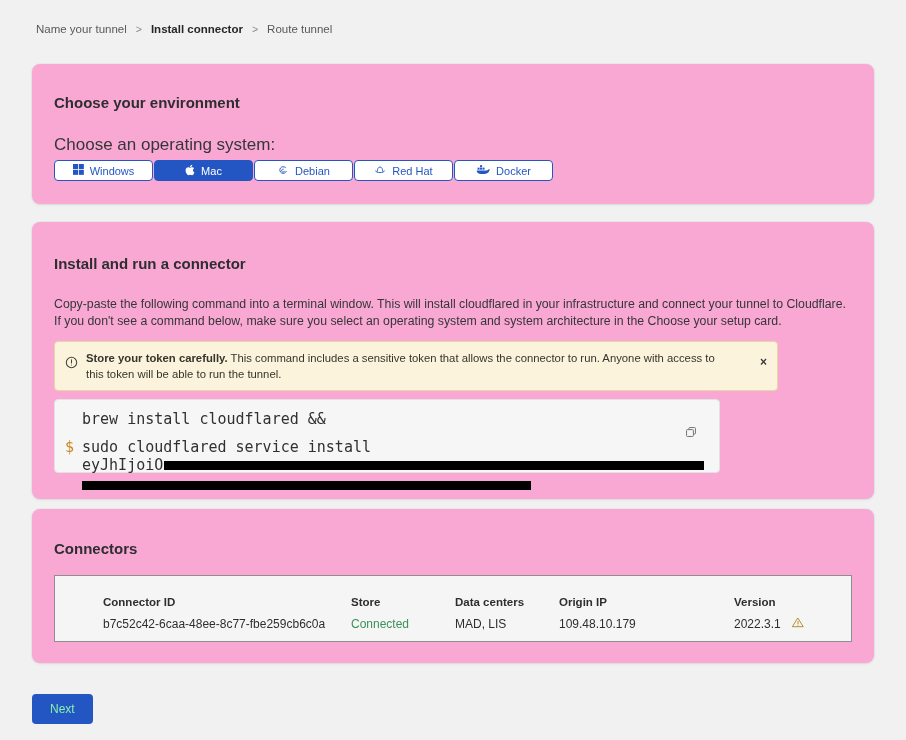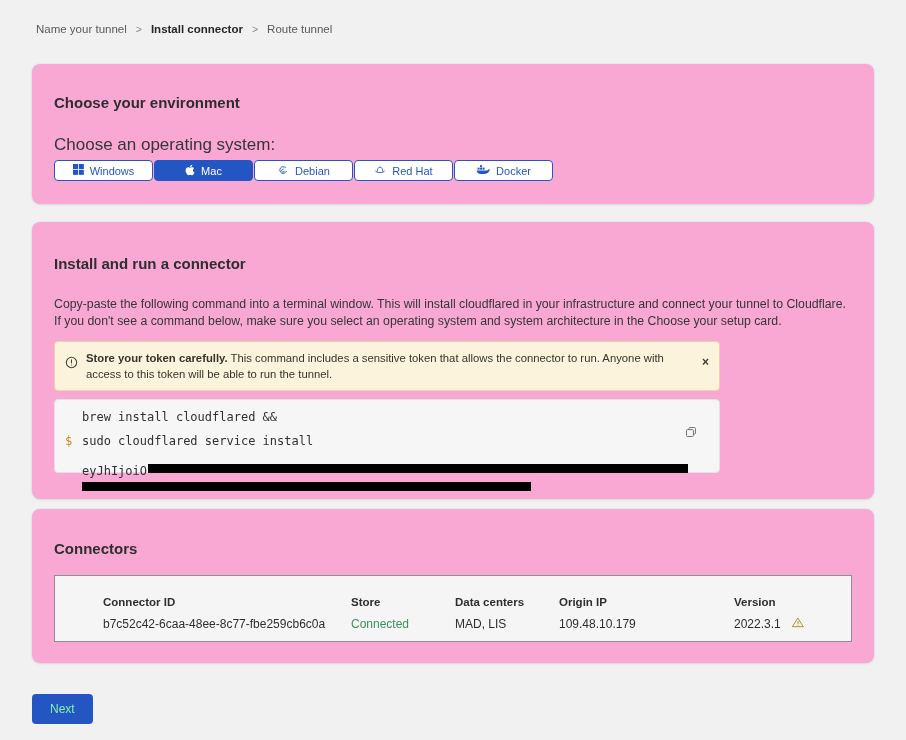--- a/index.html
+++ b/index.html
@@ -43,21 +43,21 @@
   }
   .os-btn.selected { background: #2456c3; color: #ffffff; }
   .os-btn svg { flex: none; }
   
   .card-install { margin-top: 18px; padding: 33px 22px 26px 22px; }
   .install-desc {
     margin-top: 24px; font-size: 12.3px; line-height: 17px;
     color: #363639; max-width: 800px;
   }
   .warn-banner {
-    margin-top: 11px; width: 666px; min-height: 46px;
+    margin-top: 11px; width: 724px; min-height: 46px;
     background: #fbf3db;
     border: 1px solid #e6d7a8;
     border-radius: 4px;
     display: flex; align-items: flex-start;
     padding: 8px 10px 8px 10px;
     position: relative;
   }
   .warn-icon-wrap { flex: none; margin: 5px 8px 0 0; }
   .warn-text { font-size: 11.3px; line-height: 16px; color: #35352c; padding-right: 34px; }
   .warn-text b { font-weight: bold; }
@@ -68,26 +68,26 @@
     font-family: "Liberation Sans", sans-serif; line-height: 1;
   }
   .terminal {
     margin-top: 8px; width: 666px; height: 74px;
     background: #f6f6f7;
     border: 1px solid #e2e2e4;
     border-radius: 4px;
     padding: 10px 0 0 10px;
     position: relative;
     font-family: "DejaVu Sans Mono", monospace;
-    font-size: 12px; color: #303030;
+    font-size: 15px; color: #303030;
   }
   .term-line1 { padding-left: 17px; }
   .term-cmdrow { margin-top: 10px; display: flex; }
   .term-prompt { width: 17px; flex: none; color: #c98a1f; }
-  .term-tokenline { display: flex; padding-left: 17px; margin-top: 16px; }
+  .term-tokenline { display: flex; align-items: center; padding-left: 17px; margin-top: 0; }
   .redact { background: #000; height: 9px; display: inline-block; }
   .redact-1 { width: 540px; margin-left: 1px; }
   .redact-row2 { padding-left: 17px; margin-top: 2px; }
   .redact-2 { width: 449px; }
   .copy-btn {
     position: absolute; right: 22px; top: 26px;
     background: none; border: none; cursor: pointer; padding: 0; line-height: 0;
   }
   
   .card-connectors { margin-top: 10px; padding: 31px 22px 21px 22px; }

